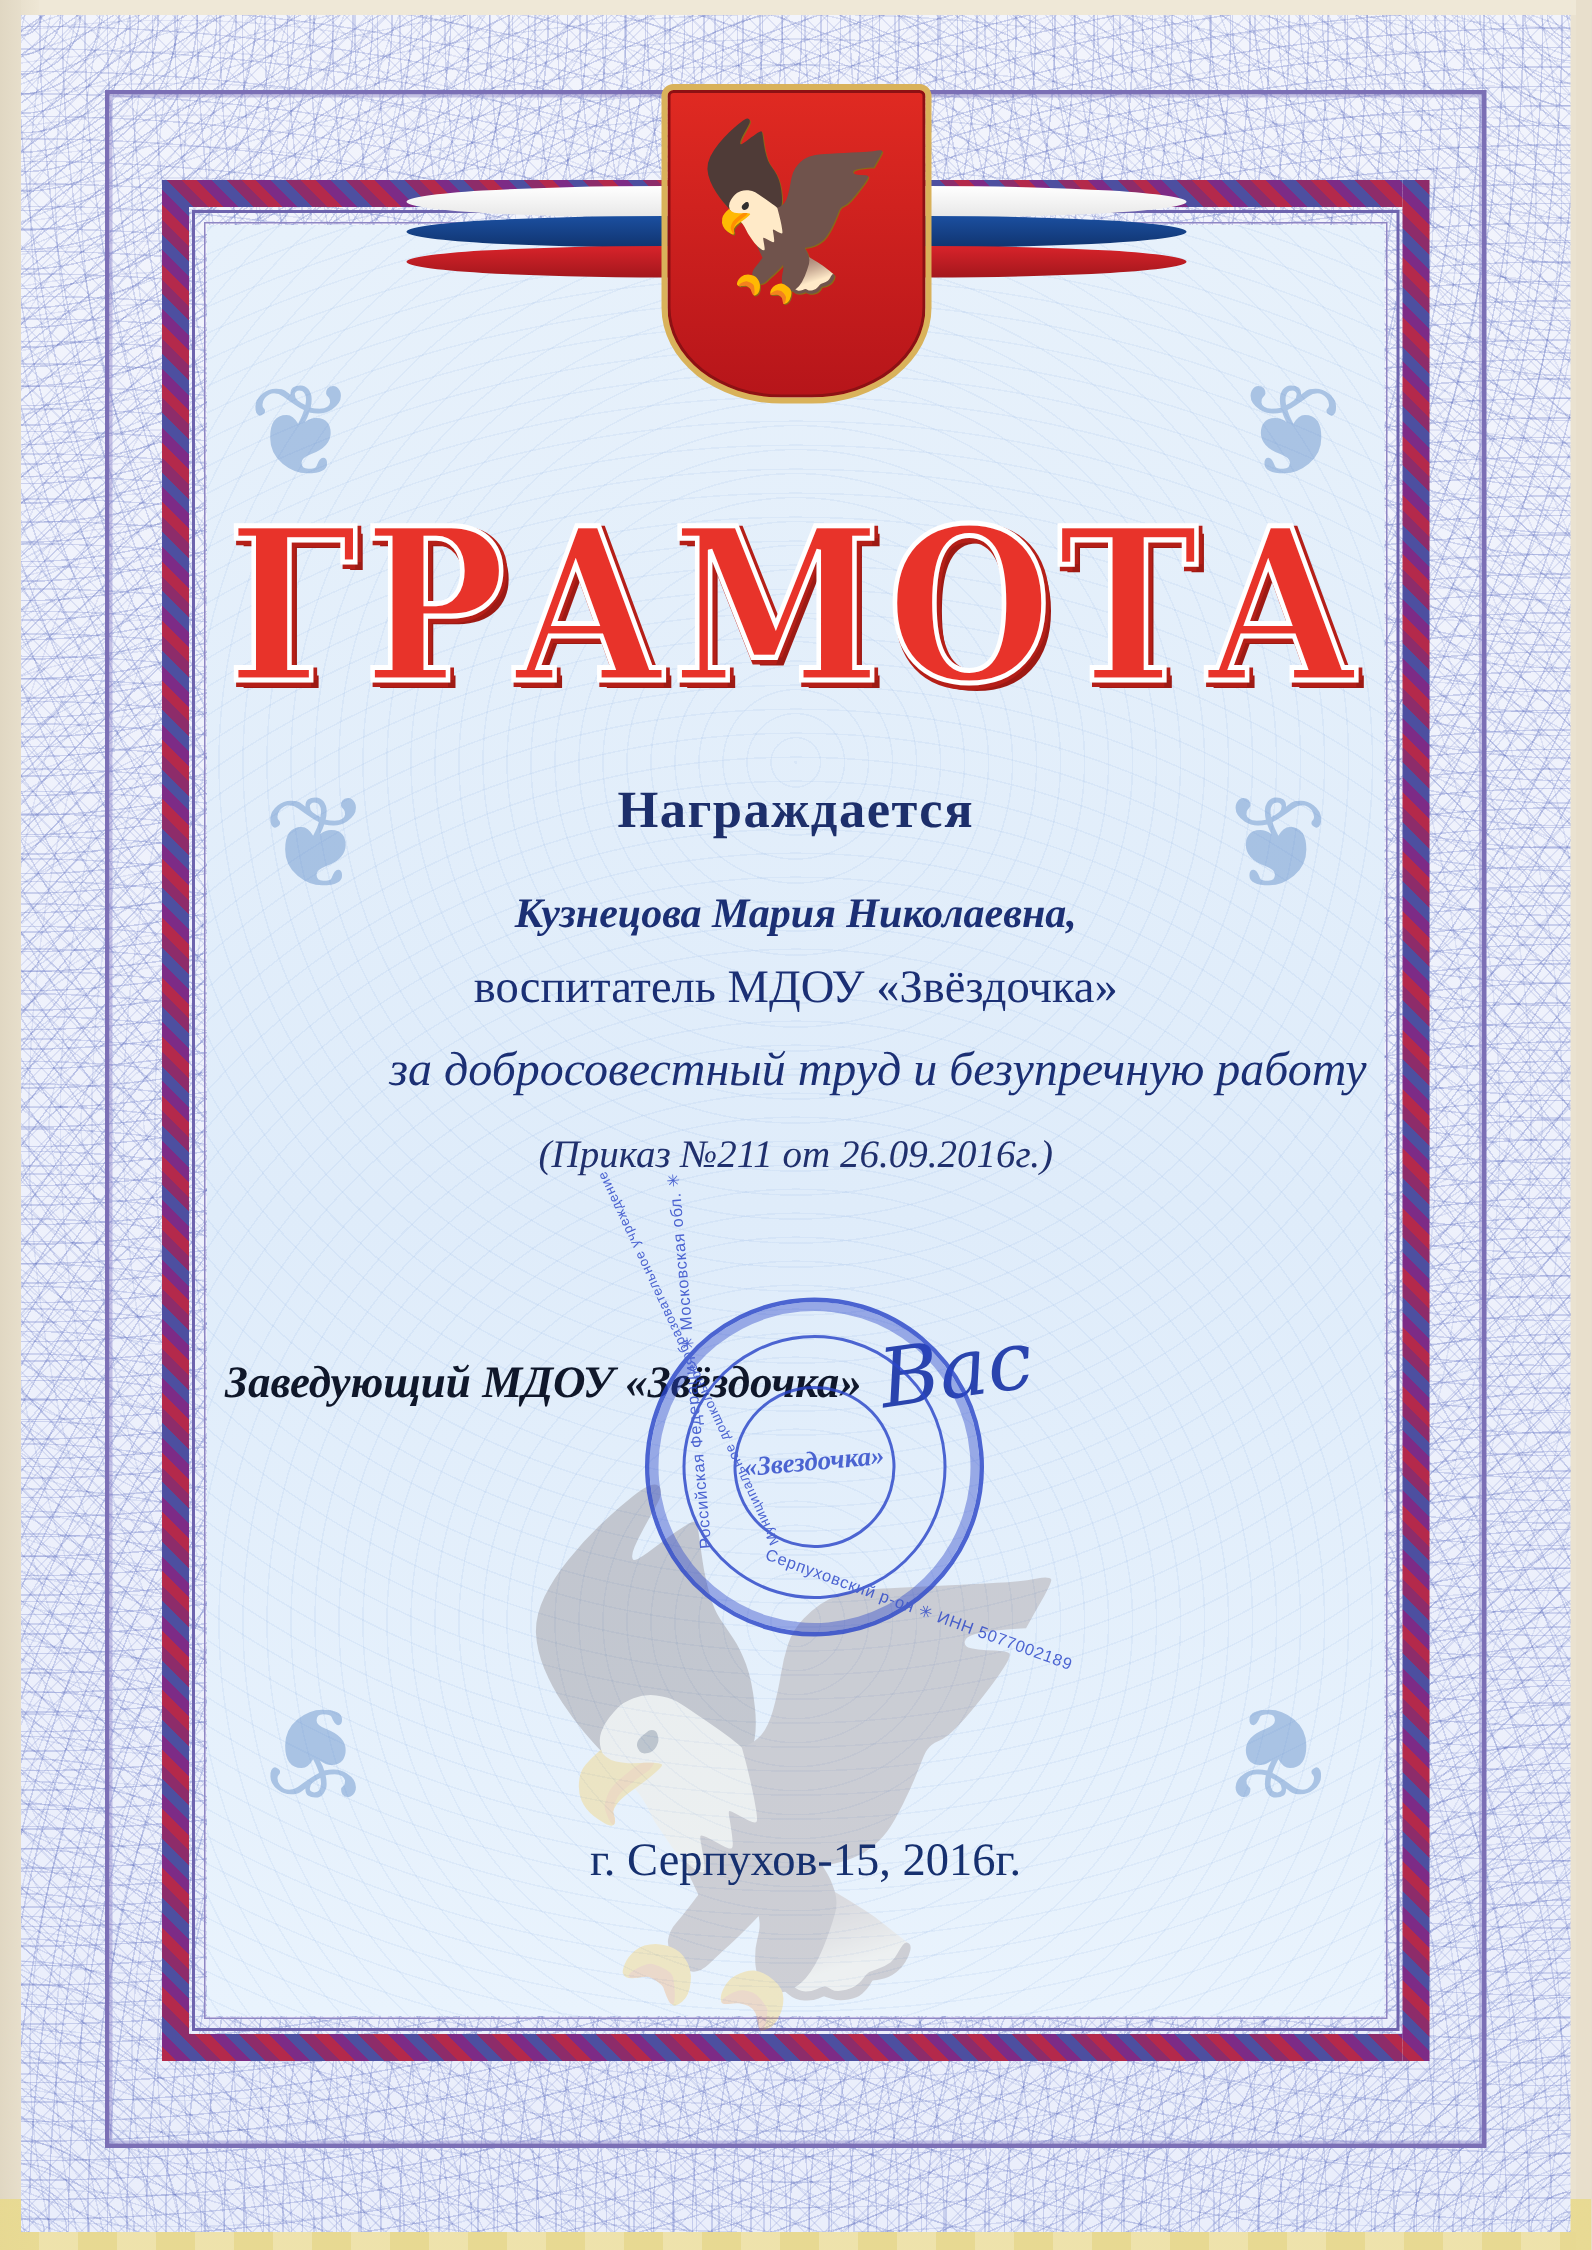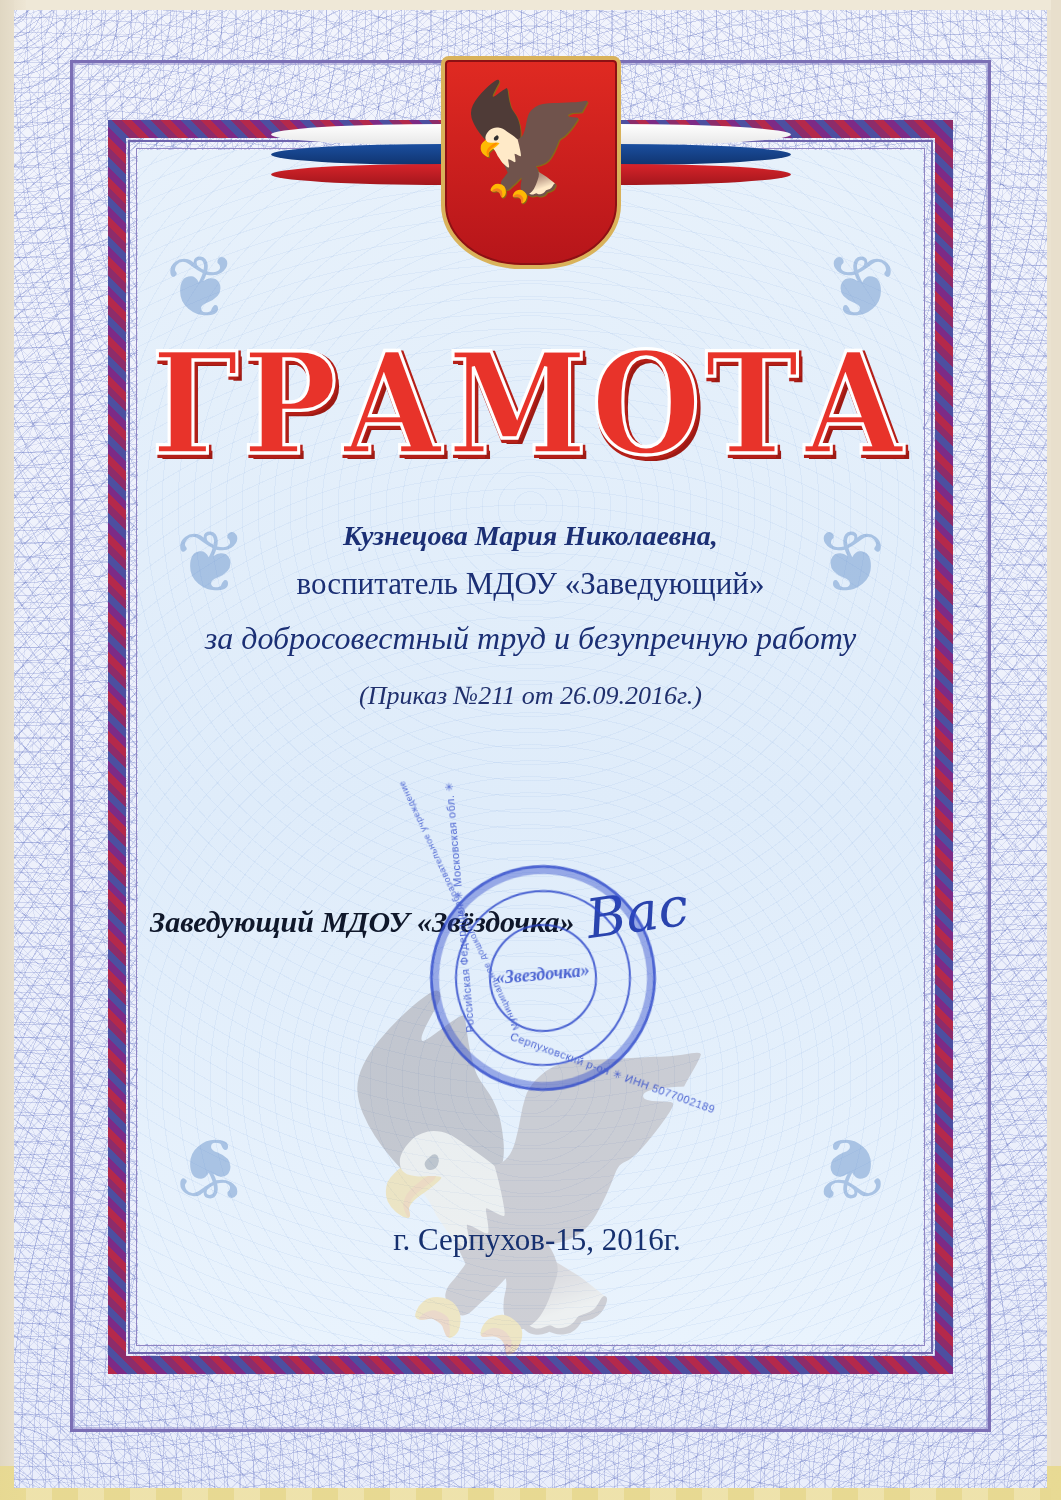--- a/index.html
+++ b/index.html
@@ -230,20 +230,21 @@
     font-size: 31px;
     color: #1b2f74;
     margin-bottom: 18px;
   }
   .reason1, .reason2 {
     font-family: "Liberation Serif", serif;
     font-style: italic;
     font-size: 32px;
     color: #1b2f74;
     margin-bottom: 8px;
+    text-align: right;
   }
   .reason2 { font-style: normal; }
   .order {
     font-family: "Liberation Serif", serif;
     font-style: italic;
     font-size: 26px;
     color: #20306d;
     margin-top: 24px;
   }
 
@@ -381,22 +382,23 @@
       <div class="band red"></div>
     </div>
     <div class="shield">
       <div class="eagle">🦅</div>
     </div>
   </div>
 
   <div class="title">ГРАМОТА</div>
 
   <div class="body-block">
+    <div class="awarded">Награждается</div>
     <div class="recipient">Кузнецова Мария Николаевна,</div>
-    <div class="position">воспитатель  МДОУ «Заведующий»</div>
+    <div class="position">воспитатель  МДОУ «Звёздочка»</div>
     <div class="reason1">за добросовестный труд и безупречную работу</div>
     <div class="order">(Приказ №211 от  26.09.2016г.)</div>
   </div>
 
   <div class="sign-row">
     <span class="sign-title">Заведующий МДОУ «Звёздочка»</span>
   </div>
   <div class="signature-mark">Вас</div>
 
   <div class="stamp">

